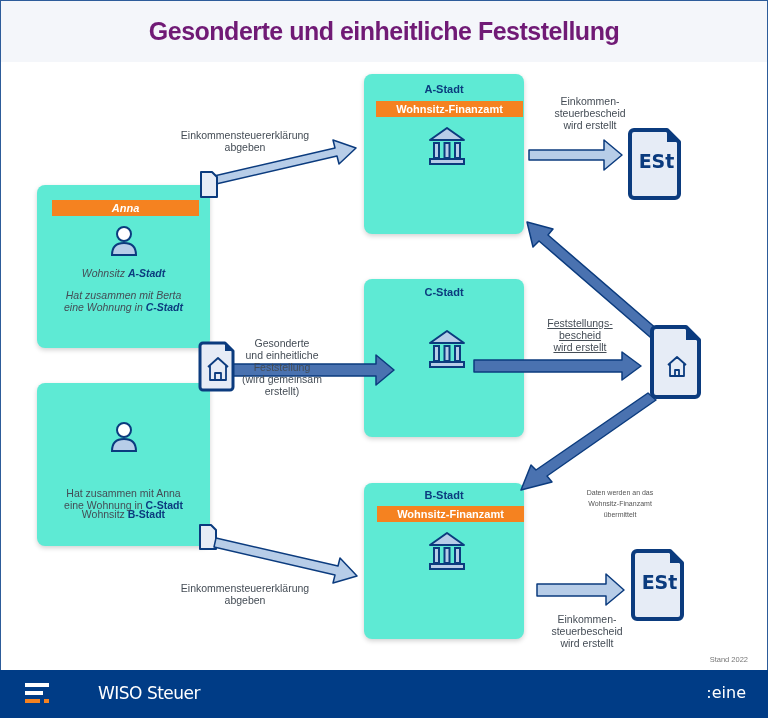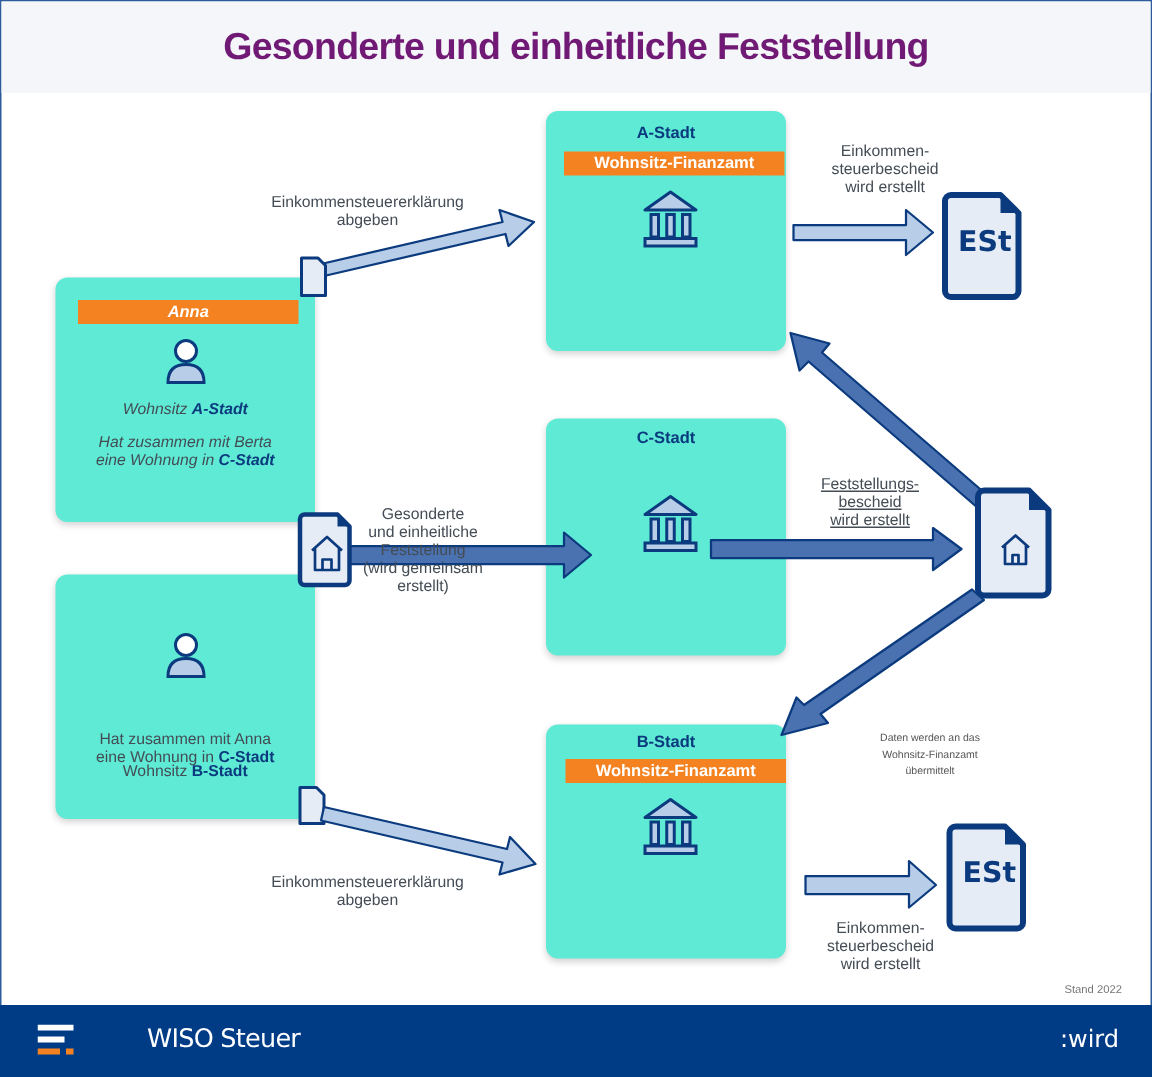--- a/index.html
+++ b/index.html
@@ -160,14 +160,14 @@
 <div class="stand">Stand 2022</div>
 
 <div class="footer">
   <svg class="abs" style="left:25px; top:13px;" width="26" height="22" viewBox="0 0 26 22">
     <rect x="0" y="0" width="24" height="4" fill="#fff"></rect>
     <rect x="0" y="8" width="18" height="4" fill="#fff"></rect>
     <rect x="0" y="16" width="15" height="4" fill="#f58220"></rect>
     <rect x="19" y="16" width="5" height="4" fill="#f58220"></rect>
   </svg>
   <div class="logo-text">WISO Steuer</div>
-  <div class="buhl">:wird</div>
+  <div class="buhl">:eine</div>
 </div>
 
 </body></html>

